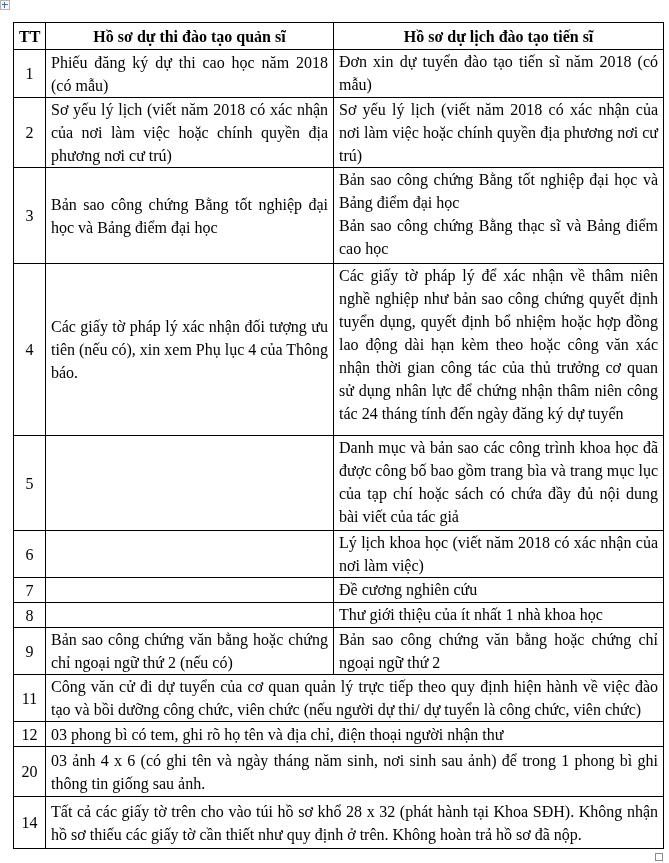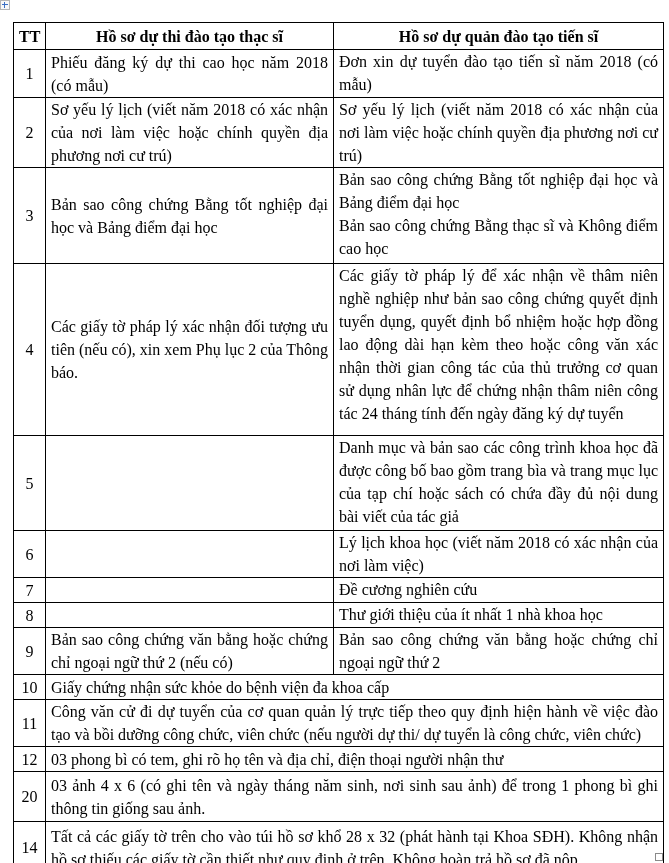--- a/index.html
+++ b/index.html
@@ -104,48 +104,48 @@
 
 <table class="doc-table">
   <colgroup>
     <col class="c-tt">
     <col class="c-master">
     <col class="c-phd">
   </colgroup>
   <tbody>
     <tr style="height:27px;">
       <th>TT</th>
-      <th>Hồ sơ dự thi đào tạo thạc sĩ</th>
-      <th>Hồ sơ dự quản đào tạo tiến sĩ</th>
+      <th>Hồ sơ dự thi đào tạo quản sĩ</th>
+      <th>Hồ sơ dự lịch đào tạo tiến sĩ</th>
     </tr>
 
     <tr style="height:48px;">
       <td class="tt">1</td>
       <td class="master">Phiếu đăng ký dự thi cao học năm 2018 (có mẫu)</td>
       <td class="phd">Đơn xin dự tuyển đào tạo tiến sĩ năm 2018 (có mẫu)</td>
     </tr>
 
     <tr style="height:67px;">
       <td class="tt">2</td>
       <td class="master">Sơ yếu lý lịch (viết năm 2018 có xác nhận của nơi làm việc hoặc chính quyền địa phương nơi cư trú)</td>
       <td class="phd">Sơ yếu lý lịch (viết năm 2018 có xác nhận của nơi làm việc hoặc chính quyền địa phương nơi cư trú)</td>
     </tr>
 
     <tr style="height:96px;">
       <td class="tt">3</td>
       <td class="master">Bản sao công chứng Bằng tốt nghiệp đại học và Bảng điểm đại học</td>
       <td class="phd">
         <div class="para">Bản sao công chứng Bằng tốt nghiệp đại học và Bảng điểm đại học</div>
-        <div class="para">Bản sao công chứng Bằng thạc sĩ và Không điểm cao học</div>
+        <div class="para">Bản sao công chứng Bằng thạc sĩ và Bảng điểm cao học</div>
       </td>
     </tr>
 
     <tr style="height:172px;">
       <td class="tt">4</td>
-      <td class="master">Các giấy tờ pháp lý xác nhận đối tượng ưu tiên (nếu có), xin xem Phụ lục 2 của Thông báo.</td>
+      <td class="master">Các giấy tờ pháp lý xác nhận đối tượng ưu tiên (nếu có), xin xem Phụ lục 4 của Thông báo.</td>
       <td class="phd">Các giấy tờ pháp lý để xác nhận về thâm niên nghề nghiệp như bản sao công chứng quyết định tuyển dụng, quyết định bổ nhiệm hoặc hợp đồng lao động dài hạn kèm theo hoặc công văn xác nhận thời gian công tác của thủ trưởng cơ quan sử dụng nhân lực để chứng nhận thâm niên công tác 24 tháng tính đến ngày đăng ký dự tuyển</td>
     </tr>
 
     <tr style="height:95px;">
       <td class="tt">5</td>
       <td class="master"></td>
       <td class="phd">Danh mục và bản sao các công trình khoa học đã được công bố bao gồm trang bìa và trang mục lục của tạp chí hoặc sách có chứa đầy đủ nội dung bài viết của tác giả</td>
     </tr>
 
     <tr style="height:45px;">
@@ -165,24 +165,20 @@
       <td class="master"></td>
       <td class="phd">Thư giới thiệu của ít nhất 1 nhà khoa học</td>
     </tr>
 
     <tr style="height:45px;">
       <td class="tt">9</td>
       <td class="master">Bản sao công chứng văn bằng hoặc chứng chỉ ngoại ngữ thứ 2 (nếu có)</td>
       <td class="phd">Bản sao công chứng văn bằng hoặc chứng chỉ ngoại ngữ thứ 2</td>
     </tr>
 
-    <tr style="height:25px;">
-      <td class="tt">10</td>
-      <td class="merged" colspan="2">Giấy chứng nhận sức khỏe do bệnh viện đa khoa cấp</td>
-    </tr>
 
     <tr style="height:46px;">
       <td class="tt">11</td>
       <td class="merged" colspan="2">Công văn cử đi dự tuyển của cơ quan quản lý trực tiếp theo quy định hiện hành về việc đào tạo và bồi dưỡng công chức, viên chức (nếu người dự thi/ dự tuyển là công chức, viên chức)</td>
     </tr>
 
     <tr style="height:25px;margin-top:28px;">
       <td class="tt">12</td>
       <td class="merged" colspan="2">03 phong bì có tem, ghi rõ họ tên và địa chỉ, điện thoại người nhận thư</td>
     </tr>

